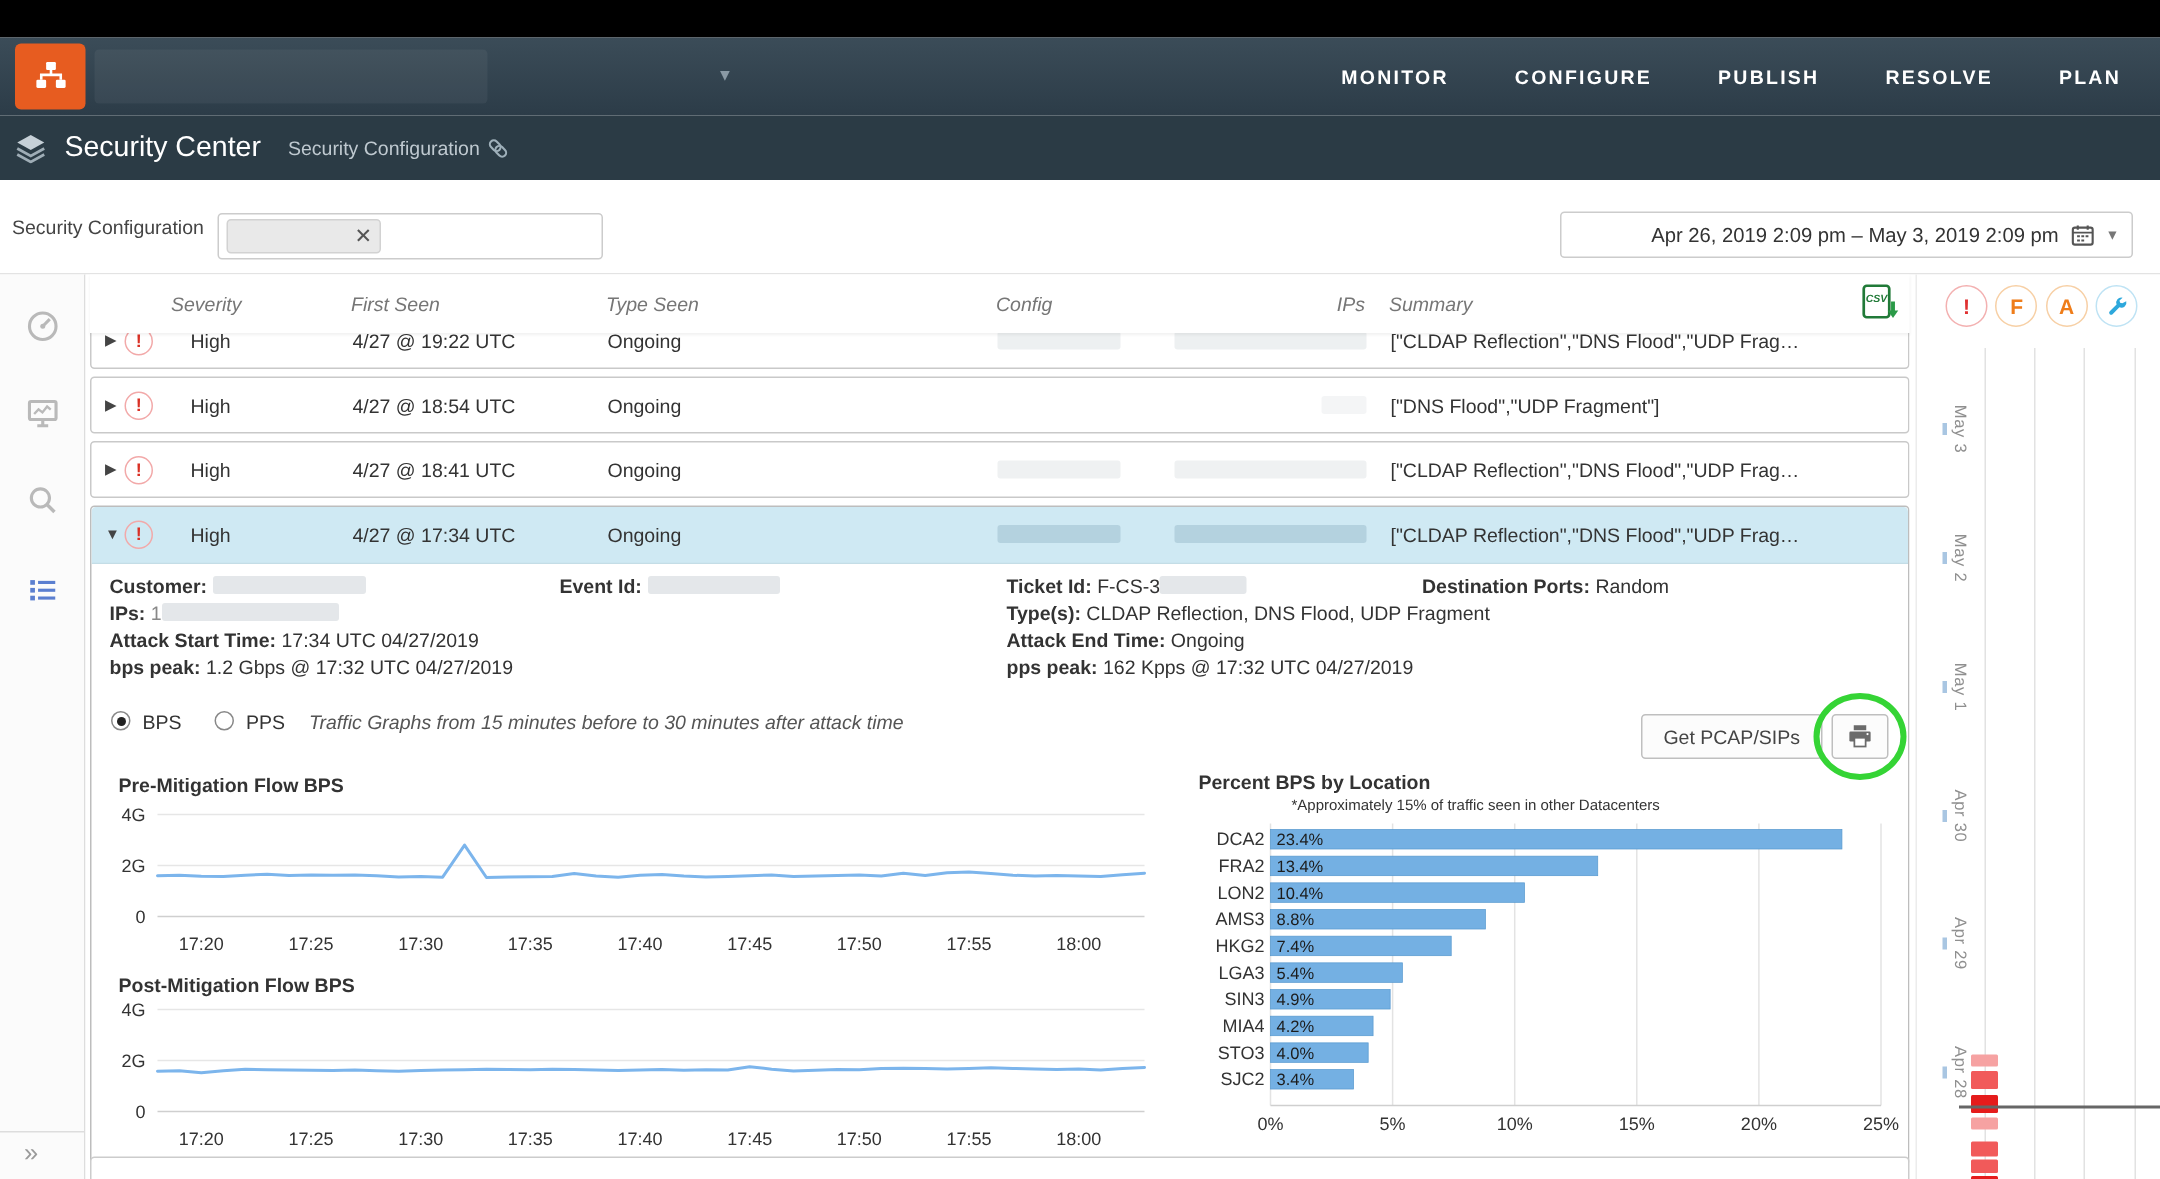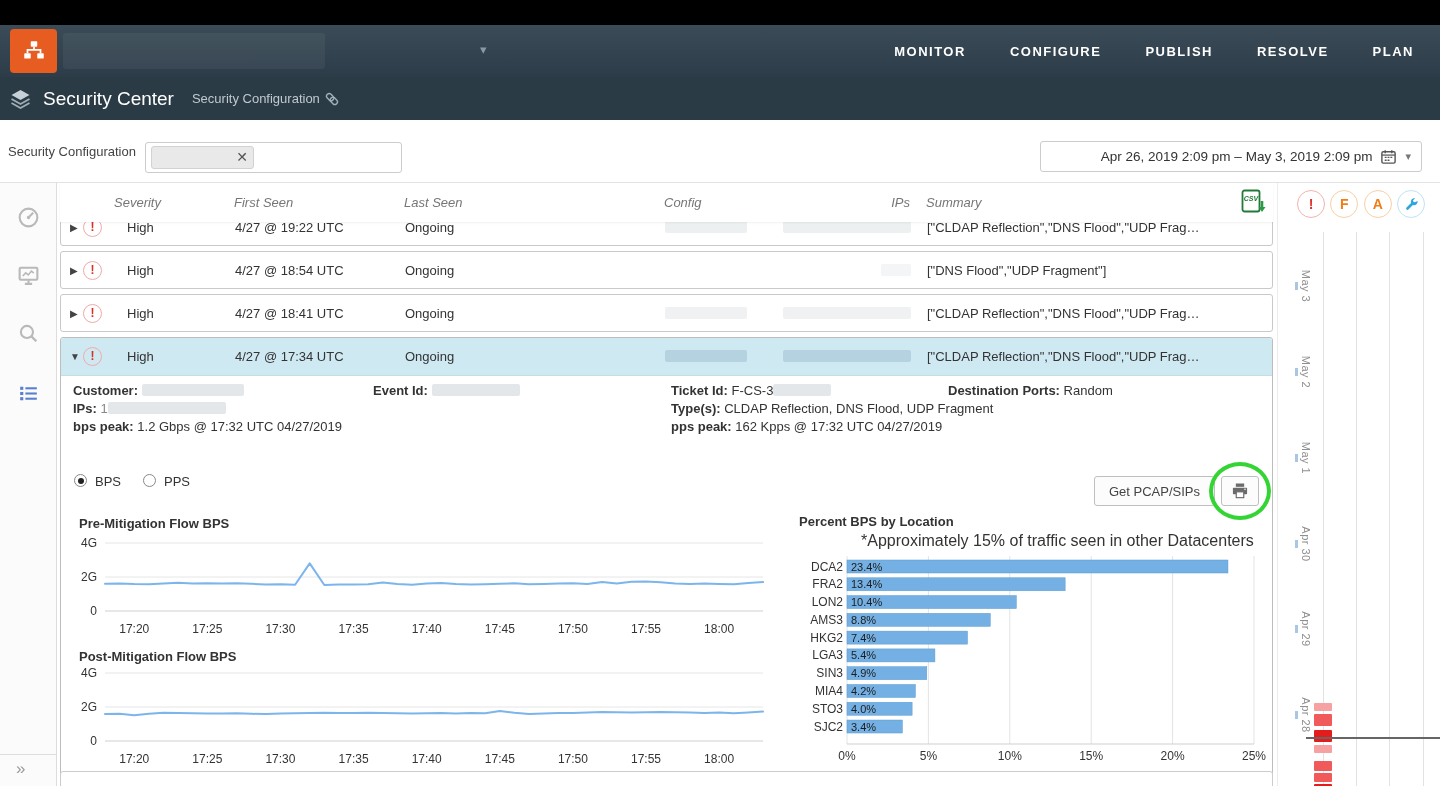--- a/index.html
+++ b/index.html
@@ -65,21 +65,21 @@
   .radio.on::after { content:""; position:absolute; inset:2.5px; background:#222; border-radius:50%; }
   .ctl-note { font-style:italic; color:#555; margin-left:16px; }
   .ctl-btns { position:absolute; right:13px; top:2px; display:flex; gap:6px; }
   .btn { height:30px; border:1px solid #bfbfbf; border-radius:3px; background:#fcfcfc; font-size:13px; color:#444; padding:0 14px; cursor:pointer; }
   .btn-print { width:38px; display:flex; align-items:center; justify-content:center; padding:0; position:relative; }
   .ring { position:absolute; width:62px; height:58px; border:4px solid #35d435; border-radius:50%; left:-13px; top:-15px; pointer-events:none; }
   
   .ch-title { position:absolute; font-size:13px; font-weight:700; color:#333; }
   .ch-svg { position:absolute; }
   .bar-block { position:absolute; left:738px; top:176px; width:474px; }
-  .bar-sub { font-size:16px; color:#333; margin:3px 0 0 62px; }
+  .bar-sub { font-size:10px; color:#333; margin:3px 0 0 62px; }
   svg text { font-family:"Liberation Sans","DejaVu Sans",sans-serif; }
   .next-card { position:absolute; left:3px; right:4px; top:588px; height:30px; border:1px solid #ccc; border-radius:3px; background:#fff; }
   
   .timeline { flex:1; position:relative; background:#fff; border-left:1px solid #ececec; overflow:hidden; }
   .tl-icon { position:absolute; top:7px; width:28px; height:28px; border-radius:50%; border:1.5px solid; display:flex; align-items:center; justify-content:center; font-weight:700; font-size:14px; cursor:pointer; background:#fff; }
   .tl-lane { position:absolute; top:49px; bottom:0; width:1px; background:#e2e2e2; }
   .tl-date { position:absolute; left:22px; writing-mode:vertical-rl; font-size:11px; color:#8f8f8f; transform:translateY(-50%); letter-spacing:0.5px; }
   .tl-tick { position:absolute; left:17px; width:3px; height:8px; background:#a9c6e2; }
   .tl-ev { position:absolute; left:36px; width:18px; border-radius:1px; }
   .tl-marker { position:absolute; left:28px; right:0; height:2px; background:#666; }
@@ -184,21 +184,21 @@
       <span>»</span>
     </div>
   </div>
 
   <div class="main">
     <div class="thead">
       <span class="c-exp"></span>
         <span class="c-ic"></span>
       <span class="c-sev" style="padding-left:0">Severity</span>
       <span class="c-first">First Seen</span>
-      <span class="c-last">Last Seen</span>
+      <span class="c-last">Type Seen</span>
       <span class="c-cfg">Config</span>
       <span class="c-ips">IPs</span>
       <span class="c-sum">Summary</span>
       <span class="csv-btn">
         <svg width="26" height="27" viewBox="0 0 26 27">
           <rect x="1.5" y="2.5" width="17" height="21" rx="2" fill="#fff" stroke="#217a38" stroke-width="1.8"></rect>
           <text x="10" y="13" text-anchor="middle" font-size="7" font-weight="700" fill="#217a38">CSV</text>
           <path d="M21 13v7" stroke="#2a9a47" stroke-width="2.6"></path>
           <path d="M17.5 19h7l-3.5 5z" fill="#2a9a47"></path>
         </svg>
@@ -269,30 +269,35 @@
             <div class="d-pair2">
               <span><b>Ticket Id:</b> <span>F-CS-3</span><span class="rd" style="width:58px"></span></span>
               <span><b>Destination Ports:</b> <span>Random</span></span>
             </div>
           </div>
           <div class="d-row">
             <span><b>IPs:</b> <span style="color:#888">1</span><span class="rd" style="width:118px"></span></span>
             <span><b>Type(s):</b> <span>CLDAP Reflection, DNS Flood, UDP Fragment</span></span>
           </div>
           <div class="d-row">
+            <span><b>Attack Start Time:</b> <span>17:34 UTC 04/27/2019</span></span>
+            <span><b>Attack End Time:</b> <span>Ongoing</span></span>
+          </div>
+          <div class="d-row">
             <span><b>bps peak:</b> <span>1.2 Gbps @ 17:32 UTC 04/27/2019</span></span>
             <span><b>pps peak:</b> <span>162 Kpps @ 17:32 UTC 04/27/2019</span></span>
           </div>
         </div>
 
         <div class="controls">
           <span class="radio on"></span>
           <span style="margin-left:8px">BPS</span>
           <span class="radio" style="margin-left:22px"></span>
           <span style="margin-left:8px">PPS</span>
+          <span class="ctl-note">Traffic Graphs from 15 minutes before to 30 minutes after attack time</span>
           <div class="ctl-btns">
             <button class="btn">Get PCAP/SIPs</button>
             <button class="btn btn-print">
               <svg width="20" height="20" viewBox="0 0 24 24">
                 <rect x="7" y="3" width="10" height="4" fill="#6b6b6b"></rect>
                 <rect x="3.5" y="8" width="17" height="8" rx="1" fill="#6b6b6b"></rect>
                 <rect x="7.5" y="13" width="9" height="7" fill="#fff" stroke="#6b6b6b" stroke-width="1.4"></rect>
                 <circle cx="18" cy="10" r="0.9" fill="#fff"></circle>
               </svg>
               <span class="ring"></span>

